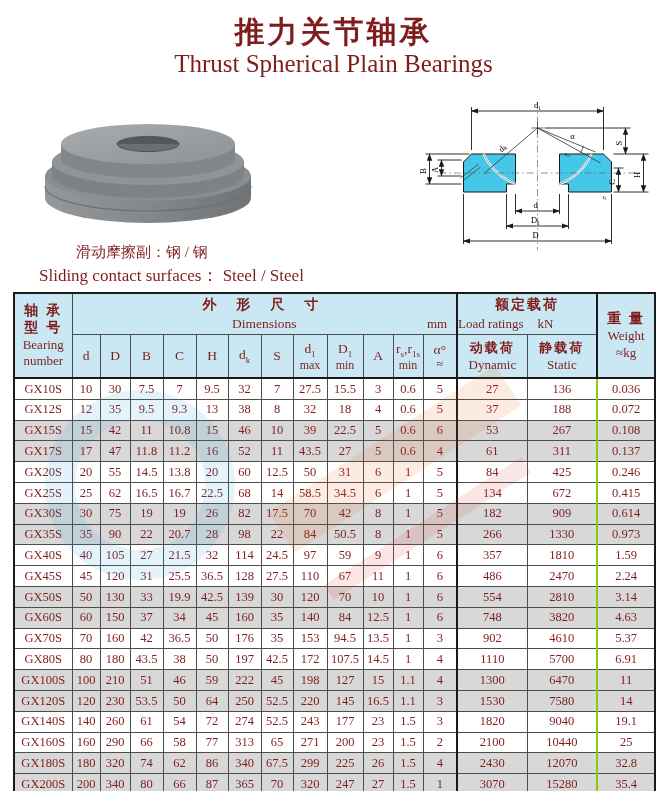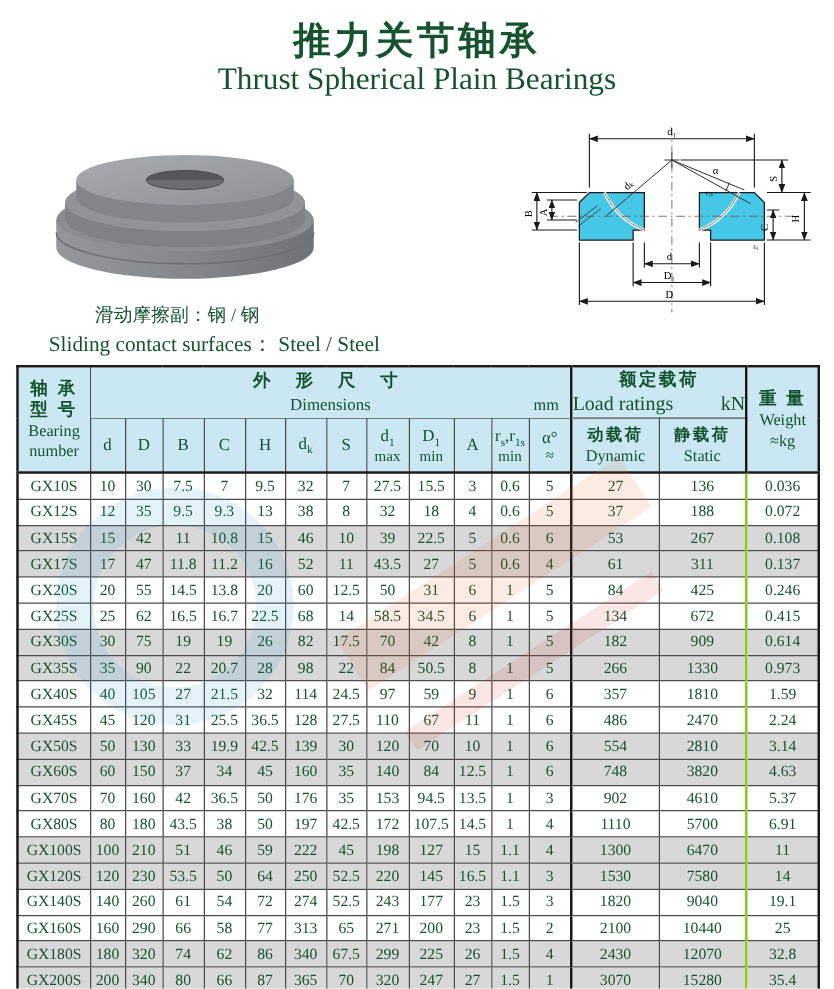--- a/index.html
+++ b/index.html
@@ -1,17 +1,17 @@
 <!DOCTYPE html>
 <html><head>
 <meta charset="utf-8">
 <style>
   html,body{margin:0;padding:0;background:#ffffff;}
   .page{position:relative;width:667px;height:791px;background:#ffffff;overflow:hidden;
-        font-family:"Liberation Serif",serif;color:#14532d;}
+        font-family:"Liberation Serif",serif;color:#7f1d1d;}
   .title-cn{position:absolute;top:12px;left:0;width:100%;text-align:center;
             font-size:30px;font-weight:bold;letter-spacing:3px;
             font-family:"Liberation Sans",sans-serif;}
   .title-en{position:absolute;top:50px;left:0;width:100%;text-align:center;
             font-size:25px;font-family:"Liberation Serif",serif;}
   .photo-wrap{position:absolute;left:28px;top:98px;width:240px;height:140px;}
   .diagram-wrap{position:absolute;left:410px;top:96px;width:255px;height:160px;}
   .caption-cn{position:absolute;left:76px;top:243px;font-size:15px;}
   .caption-en{position:absolute;left:39px;top:264px;font-size:17px;}
 
@@ -28,21 +28,21 @@
   .sep-l{border-left:2px solid #1a1a1a !important;}
   .band1 th{height:40px;}
   .band2 th{height:42px;font-size:13.5px;}
   .cnb{font-family:"Liberation Sans",sans-serif;font-weight:bold;font-size:14px;letter-spacing:2px;}
   .cnb-wide{letter-spacing:8px;}
   .en{font-family:"Liberation Serif",serif;font-size:13px;}
   .bearing-th{font-size:13px;line-height:1.25;}
   .dims-th{position:relative;}
   .dims-en-row{position:relative;font-size:13.5px;margin-top:2px;}
   .dims-unit{position:absolute;right:9px;bottom:0;font-size:13px;}
-  .load-en-row{font-size:16px;display:flex;justify-content:space-between;gap:14px;margin-top:2px;}
+  .load-en-row{font-size:13px;display:flex;justify-content:flex-start;gap:14px;margin-top:2px;}
   .weight-th{font-size:13px;line-height:1.3;}
   .sub2{font-size:12px;line-height:1.05;display:block;}
   .rs-th{font-size:11.5px;margin-top:16px;}
   .spec-table sub{font-size:9px;}
   .alpha-th{font-size:12.5px;}
   tbody td{height:19.8px;font-size:12.5px;line-height:1;background:#ffffff;}
   tbody tr.shaded td{background:#d8d8d8;}
   tbody td:nth-child(14){border-left:2px solid #1a1a1a;}
   tbody td:nth-child(16){border-left:2px solid #84cc16;}
   .dimtext{font-family:"Liberation Serif",serif;}

